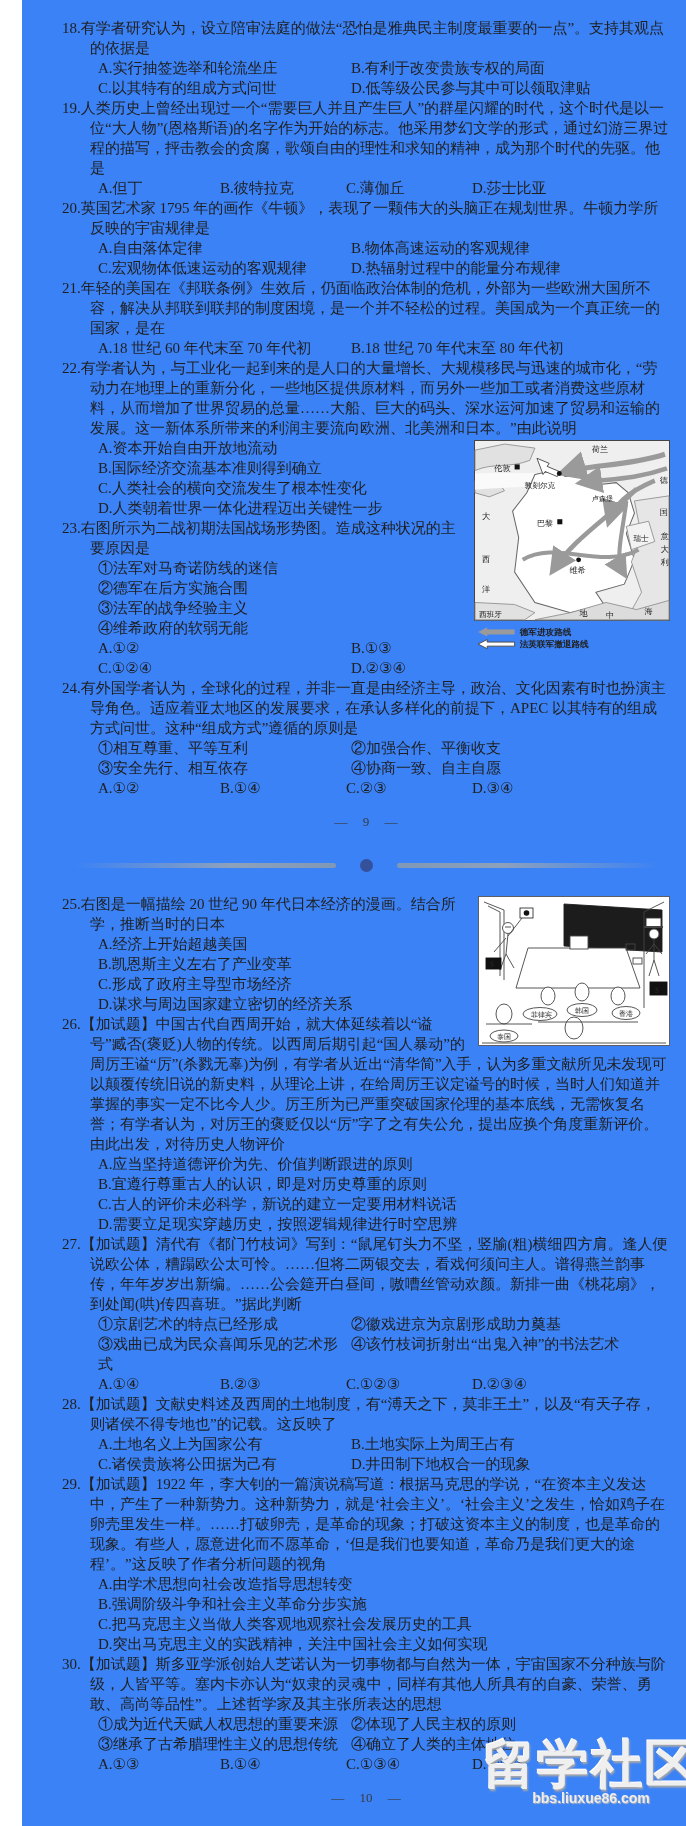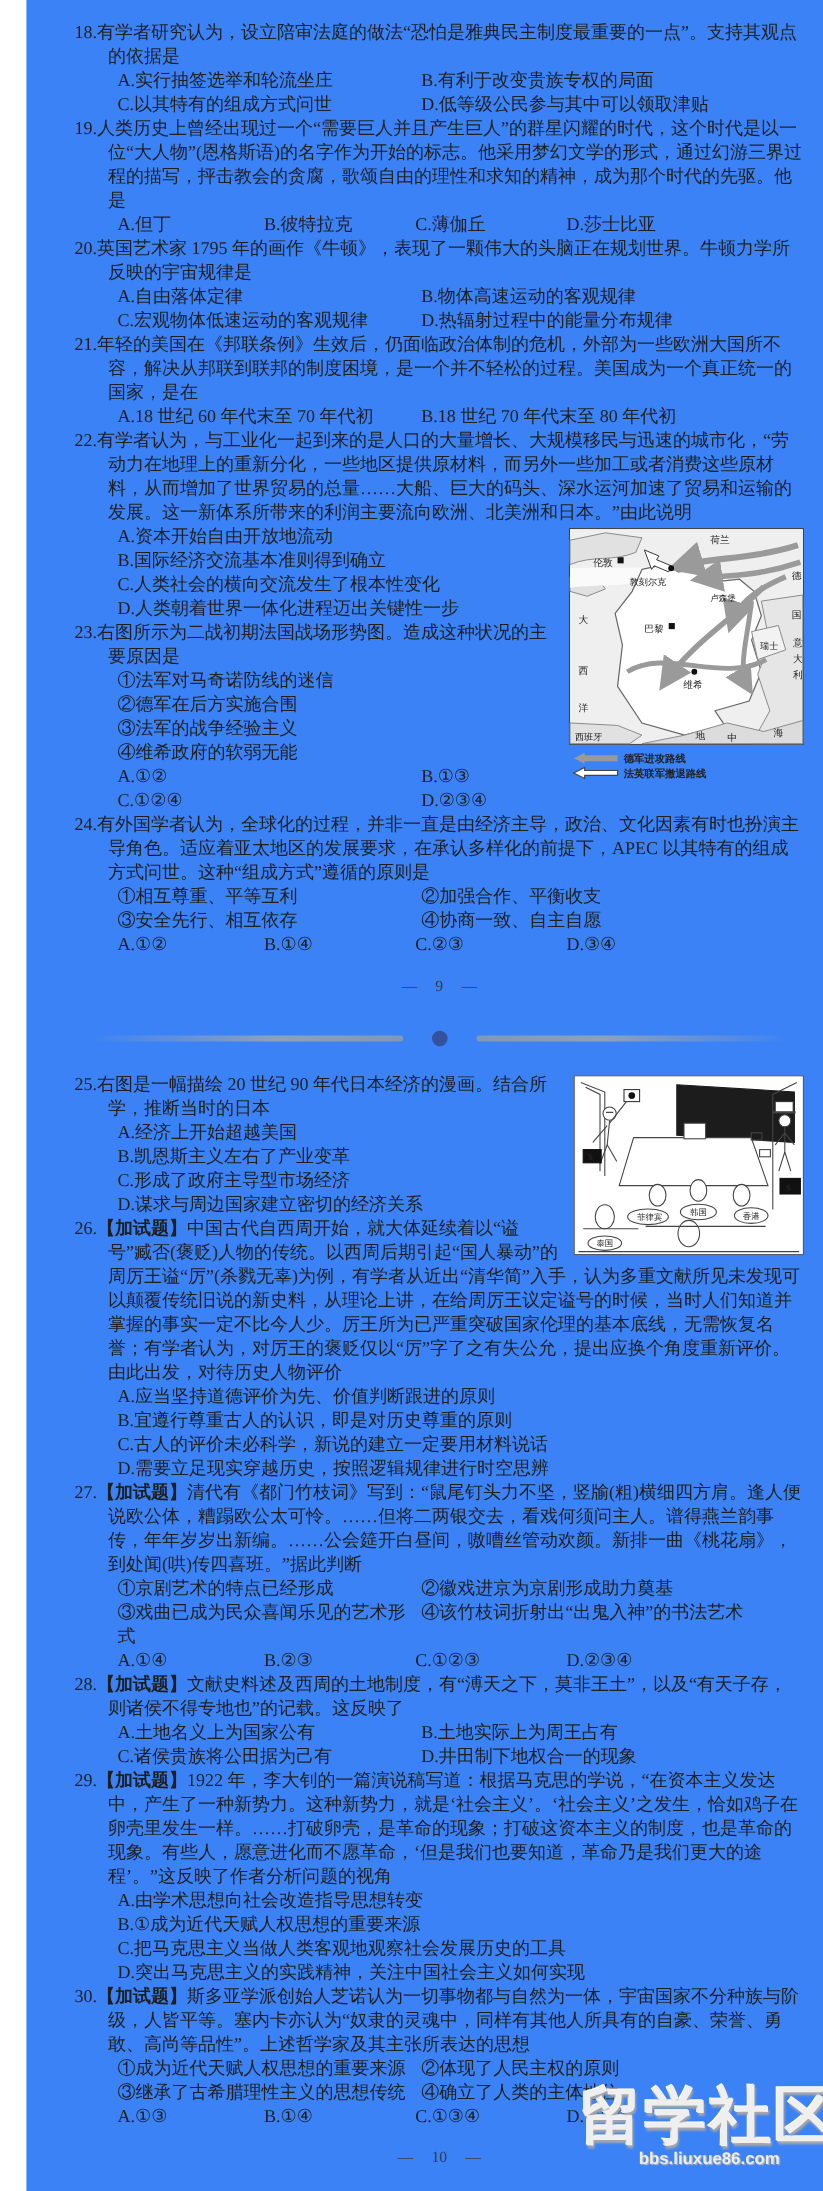--- a/index.html
+++ b/index.html
@@ -2,21 +2,21 @@
 <html><head>
 <meta charset="utf-8">
 <style>
   html,body{margin:0;padding:0;background:#fff;}
   .sheet{width:686px;height:1826px;overflow:hidden;position:relative;background:#3b82f6;
          font-family:"Liberation Serif","DejaVu Serif",serif;font-size:15px;line-height:20px;color:#1f1f1f;margin-left:22px;}
   .content{padding:18px 38px 0 40px;}
   .q{margin:0;}
   .qhead{padding-left:28px;text-indent:-28px;}
   .qno{display:inline;}
-  .qtag{font-weight:bold;}
+  .qtag{font-weight:normal;}
   .opt-line{padding-left:36px;}
   .row{padding-left:36px;}
   .row .c{display:inline-block;vertical-align:top;}
   .c-w{width:253px;}
   .c4a{width:122px;} .c4b{width:126px;} .c4c{width:126px;font-family:Liberation Serif, serif;}
   .figure-float{float:right;}
   .figure-float.map{width:196px;margin:2px 0 4px 10px;}
   .figure-float.cartoon{width:192px;margin:2px 0 6px 12px;}
   .figure-float svg{display:block;width:100%;height:auto;}
   .pageno{clear:both;text-align:center;font-size:13px;color:#3a3a3a;margin-top:14px;word-spacing:12px;}
@@ -227,21 +227,21 @@
 
     <div class="q">
       <div class="qhead"><span class="qno">28.</span><span class="qtag">【加试题】</span><span>文献史料述及西周的土地制度，有“溥天之下，莫非王土”，以及“有天子存，则诸侯不得专地也”的记载。这反映了</span></div>
       <div class="row"><span class="c c-w">A.土地名义上为国家公有</span><span class="c">B.土地实际上为周王占有</span></div>
       <div class="row"><span class="c c-w">C.诸侯贵族将公田据为己有</span><span class="c">D.井田制下地权合一的现象</span></div>
     </div>
 
     <div class="q">
       <div class="qhead"><span class="qno">29.</span><span class="qtag">【加试题】</span><span>1922 年，李大钊的一篇演说稿写道：根据马克思的学说，“在资本主义发达中，产生了一种新势力。这种新势力，就是‘社会主义’。‘社会主义’之发生，恰如鸡子在卵壳里发生一样。……打破卵壳，是革命的现象；打破这资本主义的制度，也是革命的现象。有些人，愿意进化而不愿革命，‘但是我们也要知道，革命乃是我们更大的途程’。”这反映了作者分析问题的视角</span></div>
       <div class="opt-line">A.由学术思想向社会改造指导思想转变</div>
-      <div class="opt-line">B.①成为近代天赋人权思想的重要来源</div>
+      <div class="opt-line">B.强调阶级斗争和社会主义革命分步实施</div>
       <div class="opt-line">C.把马克思主义当做人类客观地观察社会发展历史的工具</div>
       <div class="opt-line">D.突出马克思主义的实践精神，关注中国社会主义如何实现</div>
     </div>
 
     <div class="q">
       <div class="qhead"><span class="qno">30.</span><span class="qtag">【加试题】</span><span>斯多亚学派创始人芝诺认为一切事物都与自然为一体，宇宙国家不分种族与阶级，人皆平等。塞内卡亦认为“奴隶的灵魂中，同样有其他人所具有的自豪、荣誉、勇敢、高尚等品性”。上述哲学家及其主张所表达的思想</span></div>
       <div class="row"><span class="c c-w">①成为近代天赋人权思想的重要来源</span><span class="c">②体现了人民主权的原则</span></div>
       <div class="row"><span class="c c-w">③继承了古希腊理性主义的思想传统</span><span class="c">④确立了人类的主体地位</span></div>
       <div class="row"><span class="c c4a">A.①③</span><span class="c c4b">B.①④</span><span class="c c4c">C.①③④</span><span class="c">D.②③④</span></div>
     </div>

